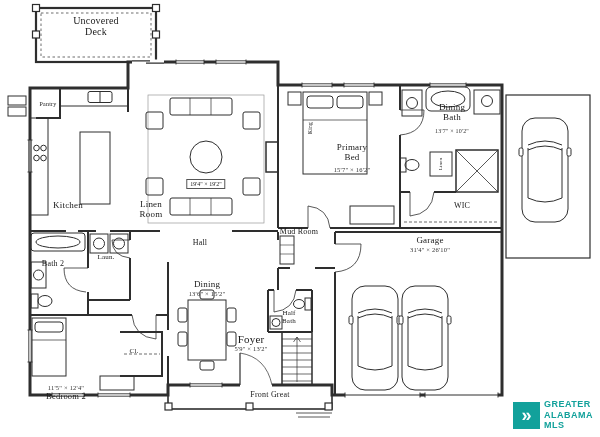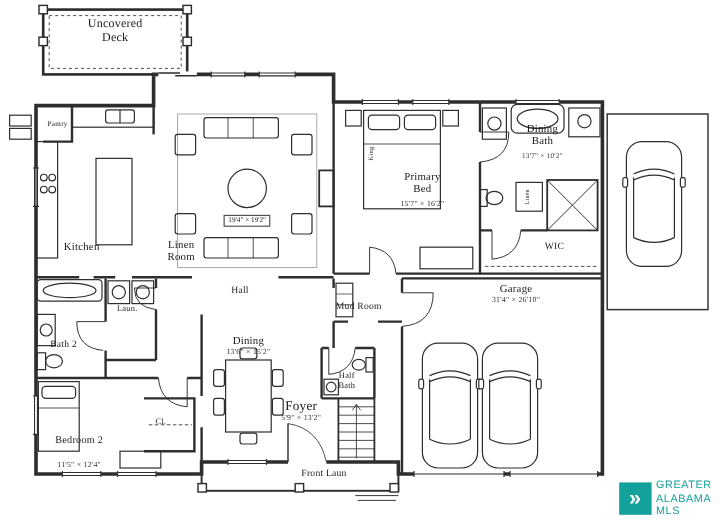--- a/index.html
+++ b/index.html
@@ -27,21 +27,21 @@
     background:#fff; padding:3px 4px;
     font-family:"Liberation Sans", sans-serif;
   }
   .mls-icon {
     width:27px; height:27px; background:var(--accent,#12a19b); color:#fff;
     display:flex; align-items:center; justify-content:center;
     font-weight:bold; font-size:18px; line-height:1;
   }
   .mls-text { display:flex; flex-direction:column; line-height:1.18; }
   .mls-text span {
-    font-weight:normal; font-size:9px; letter-spacing:.5px;
+    font-weight:bold; font-size:9px; letter-spacing:.5px;
     color:var(--accent,#12a19b);
   }
 </style>
 </head>
 <body>
 
 <svg id="plan" width="600" height="437" viewBox="0 0 600 437">
   <defs>
     <g id="car" fill="#fff" stroke="currentColor" stroke-width="1">
       <rect x="0" y="0" width="46" height="104" rx="13"></rect>
@@ -266,41 +266,41 @@
   <use href="#car" transform="translate(352,286)"></use>
   <use href="#car" transform="translate(402,286)"></use>
 </svg>
 
 <div class="room-label" style="left:96px;top:26px;font-size:10px;width:54px">Uncovered Deck</div>
 <div class="room-label" style="left:48px;top:104px;font-size:6px">Pantry</div>
 <div class="room-label" style="left:68px;top:205px;font-size:9px">Kitchen</div>
 <div class="room-label" style="left:151px;top:209px;font-size:9px;width:34px">Linen Room</div>
 <div class="note-box" style="left:206px;top:184px">19'4" × 19'2"</div>
 <div class="room-label" style="left:200px;top:243px;font-size:8px">Hall</div>
-<div class="room-label" style="left:299px;top:256px;font-size:8px;white-space:nowrap">Mud Room</div>
+<div class="room-label" style="left:299px;top:232px;font-size:8px;white-space:nowrap">Mud Room</div>
 <div class="room-label" style="left:352px;top:152px;font-size:9px;width:40px">Primary Bed</div>
 <div class="room-label dims" style="left:352px;top:170px">15'7" × 16'2"</div>
 <div class="room-label rot" style="left:310px;top:128px;font-size:5.5px">King</div>
 <div class="room-label" style="left:452px;top:112px;font-size:9px;width:40px">Dining Bath</div>
 <div class="room-label dims" style="left:452px;top:131px;font-size:6px">13'7" × 10'2"</div>
 <div class="room-label rot" style="left:441px;top:164px;font-size:5px">Linen</div>
 <div class="room-label" style="left:462px;top:206px;font-size:8px">WIC</div>
 <div class="room-label" style="left:430px;top:240px;font-size:9px">Garage</div>
 <div class="room-label dims" style="left:430px;top:250px">31'4" × 26'10"</div>
-<div class="room-label" style="left:53px;top:288px;font-size:8px;width:36px">Bath 2</div>
+<div class="room-label" style="left:53px;top:264px;font-size:8px;width:36px">Bath 2</div>
 <div class="room-label" style="left:106px;top:258px;font-size:7px">Laun.</div>
 <div class="room-label" style="left:207px;top:284px;font-size:9px">Dining</div>
 <div class="room-label dims" style="left:207px;top:294px">13'6" × 15'2"</div>
 <div class="room-label" style="left:251px;top:339px;font-size:11px">Foyer</div>
 <div class="room-label dims" style="left:251px;top:349px">5'9" × 13'2"</div>
 <div class="room-label" style="left:289px;top:318px;font-size:7px;width:22px">Half Bath</div>
-<div class="room-label" style="left:66px;top:367px;font-size:8.5px;white-space:nowrap">Bedroom 2</div>
+<div class="room-label" style="left:66px;top:397px;font-size:8.5px;white-space:nowrap">Bedroom 2</div>
 <div class="room-label dims" style="left:66px;top:388px">11'5" × 12'4"</div>
 <div class="room-label" style="left:134px;top:352px;font-size:7px">Cl.</div>
-<div class="room-label" style="left:270px;top:395px;font-size:8px;white-space:nowrap">Front Laun</div>
+<div class="room-label" style="left:270px;top:395px;font-size:8px;white-space:nowrap">Front Great</div>
 
 <div class="mls-logo">
   <div class="mls-icon">
     <span>»</span>
   </div>
   <div class="mls-text">
     <span>GREATER</span>
     <span>ALABAMA</span>
     <span>MLS</span>
   </div>

